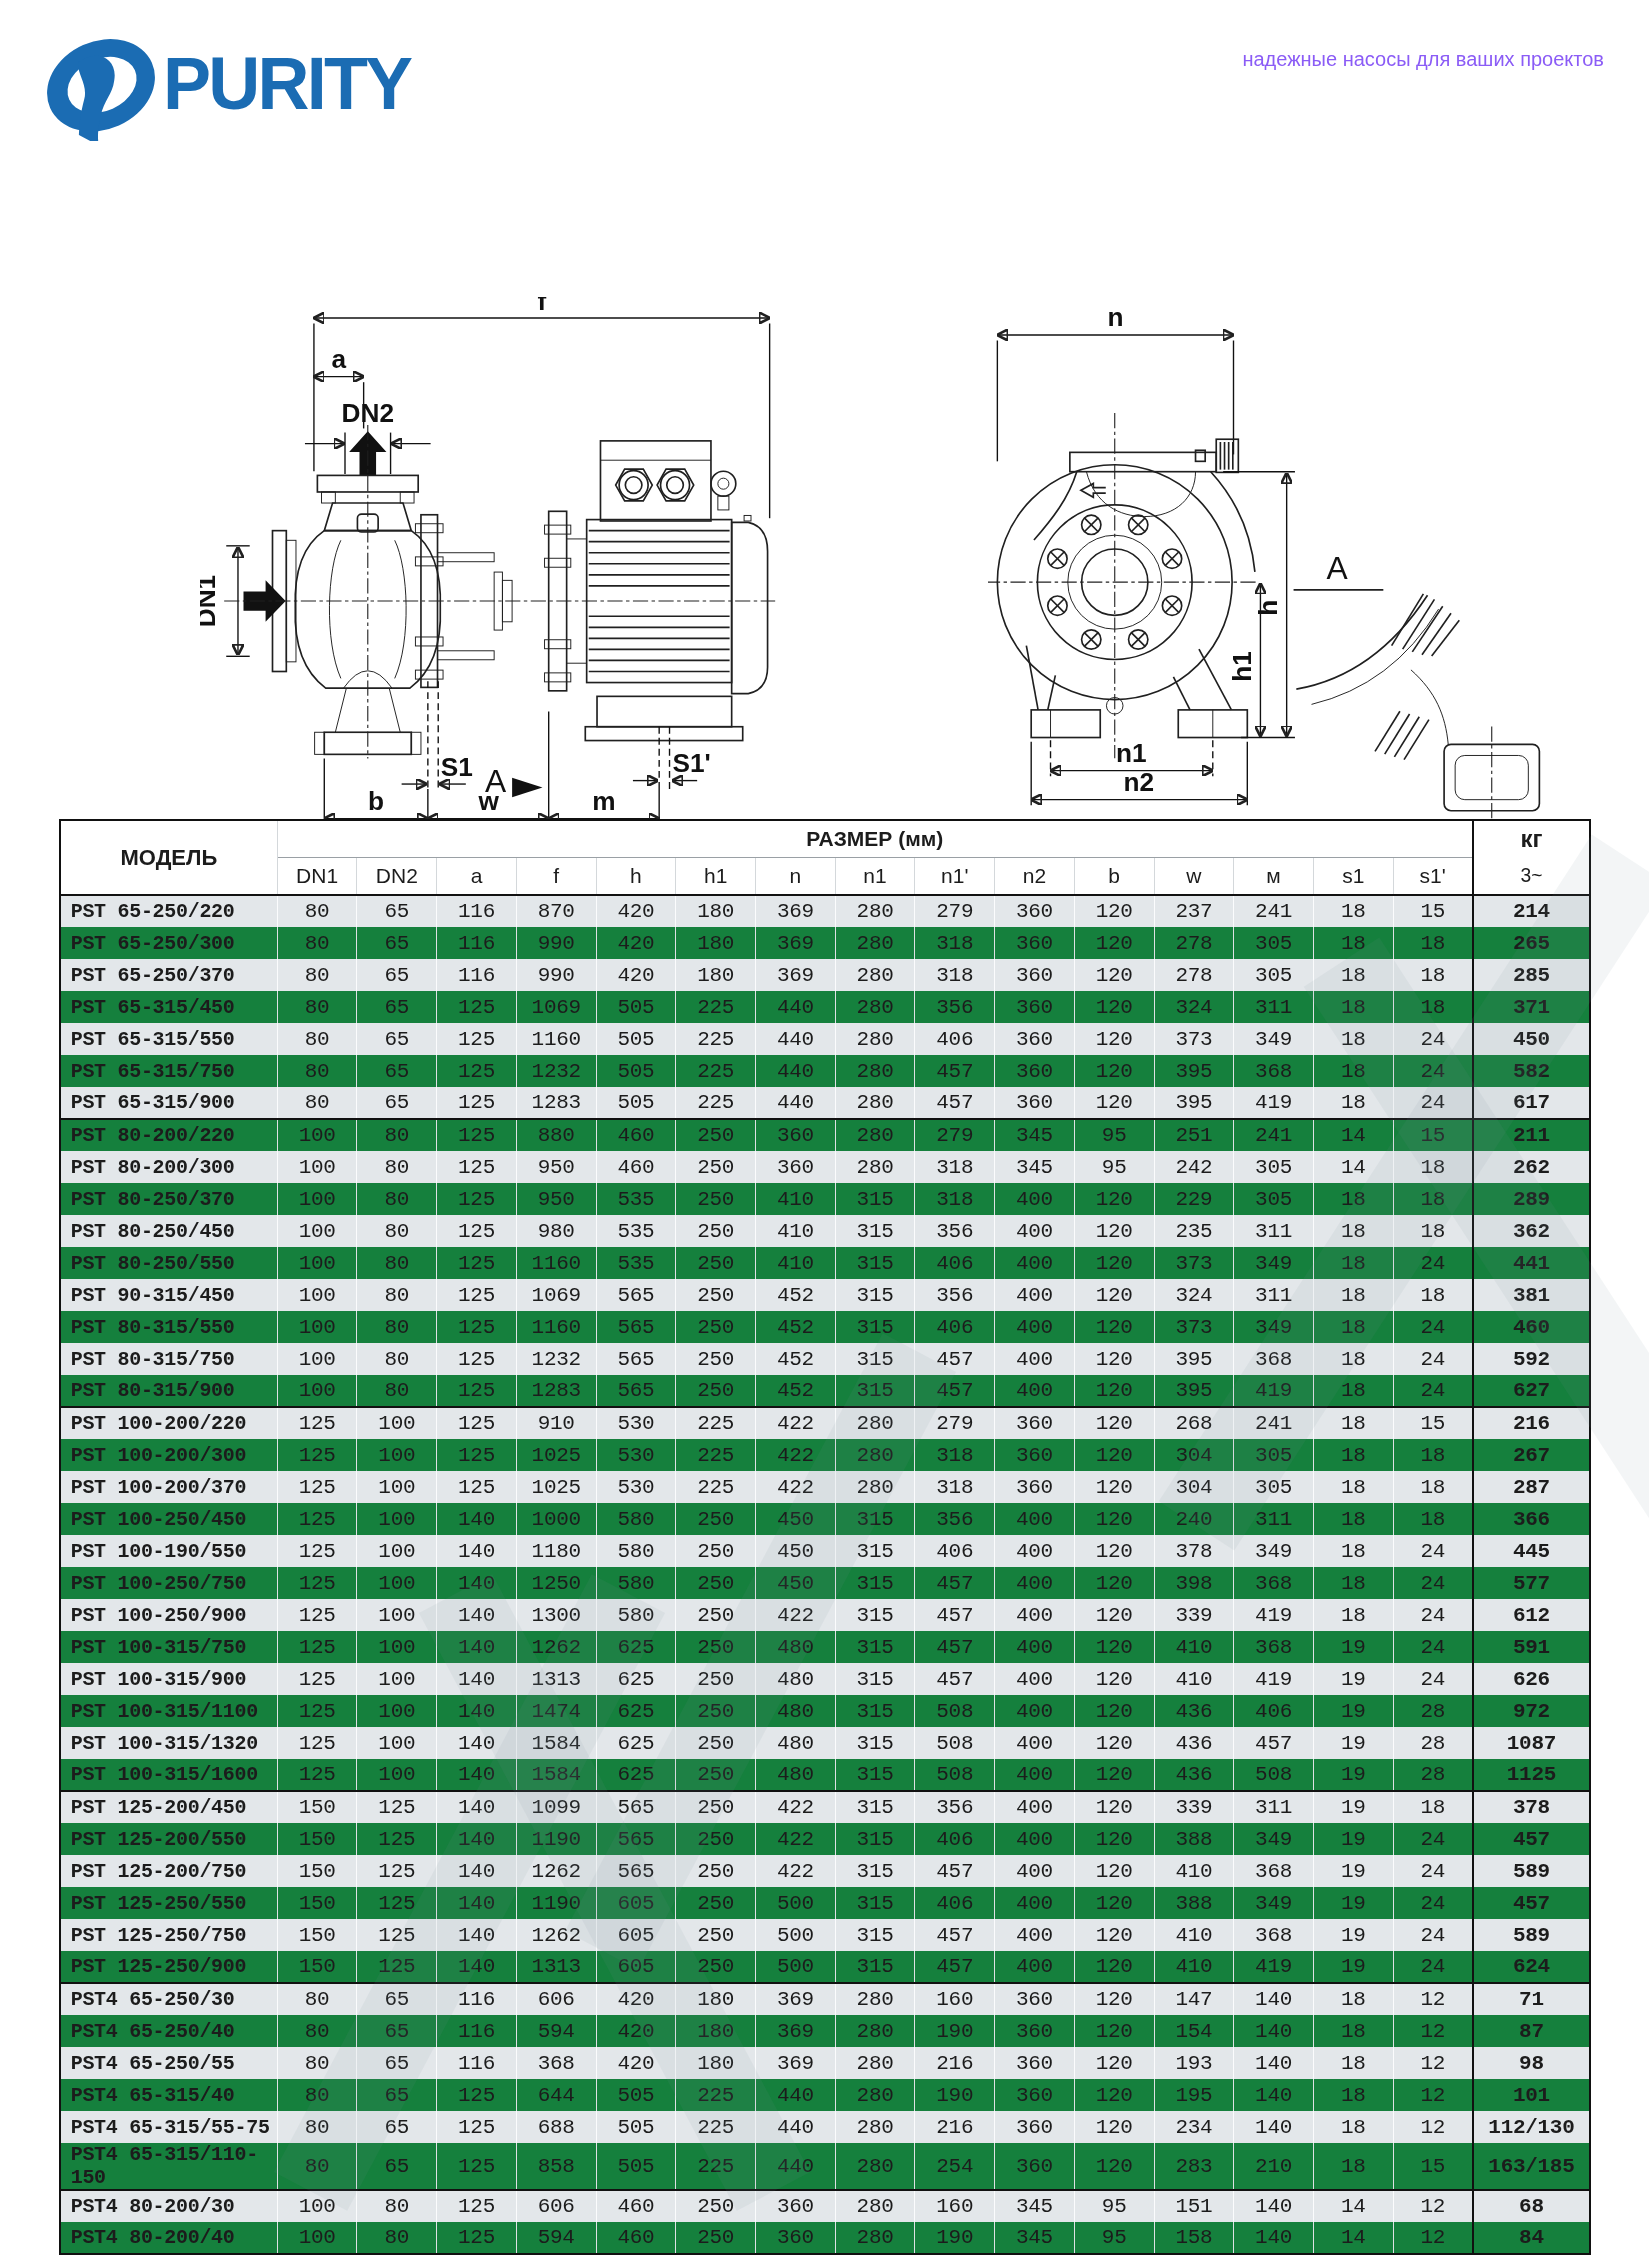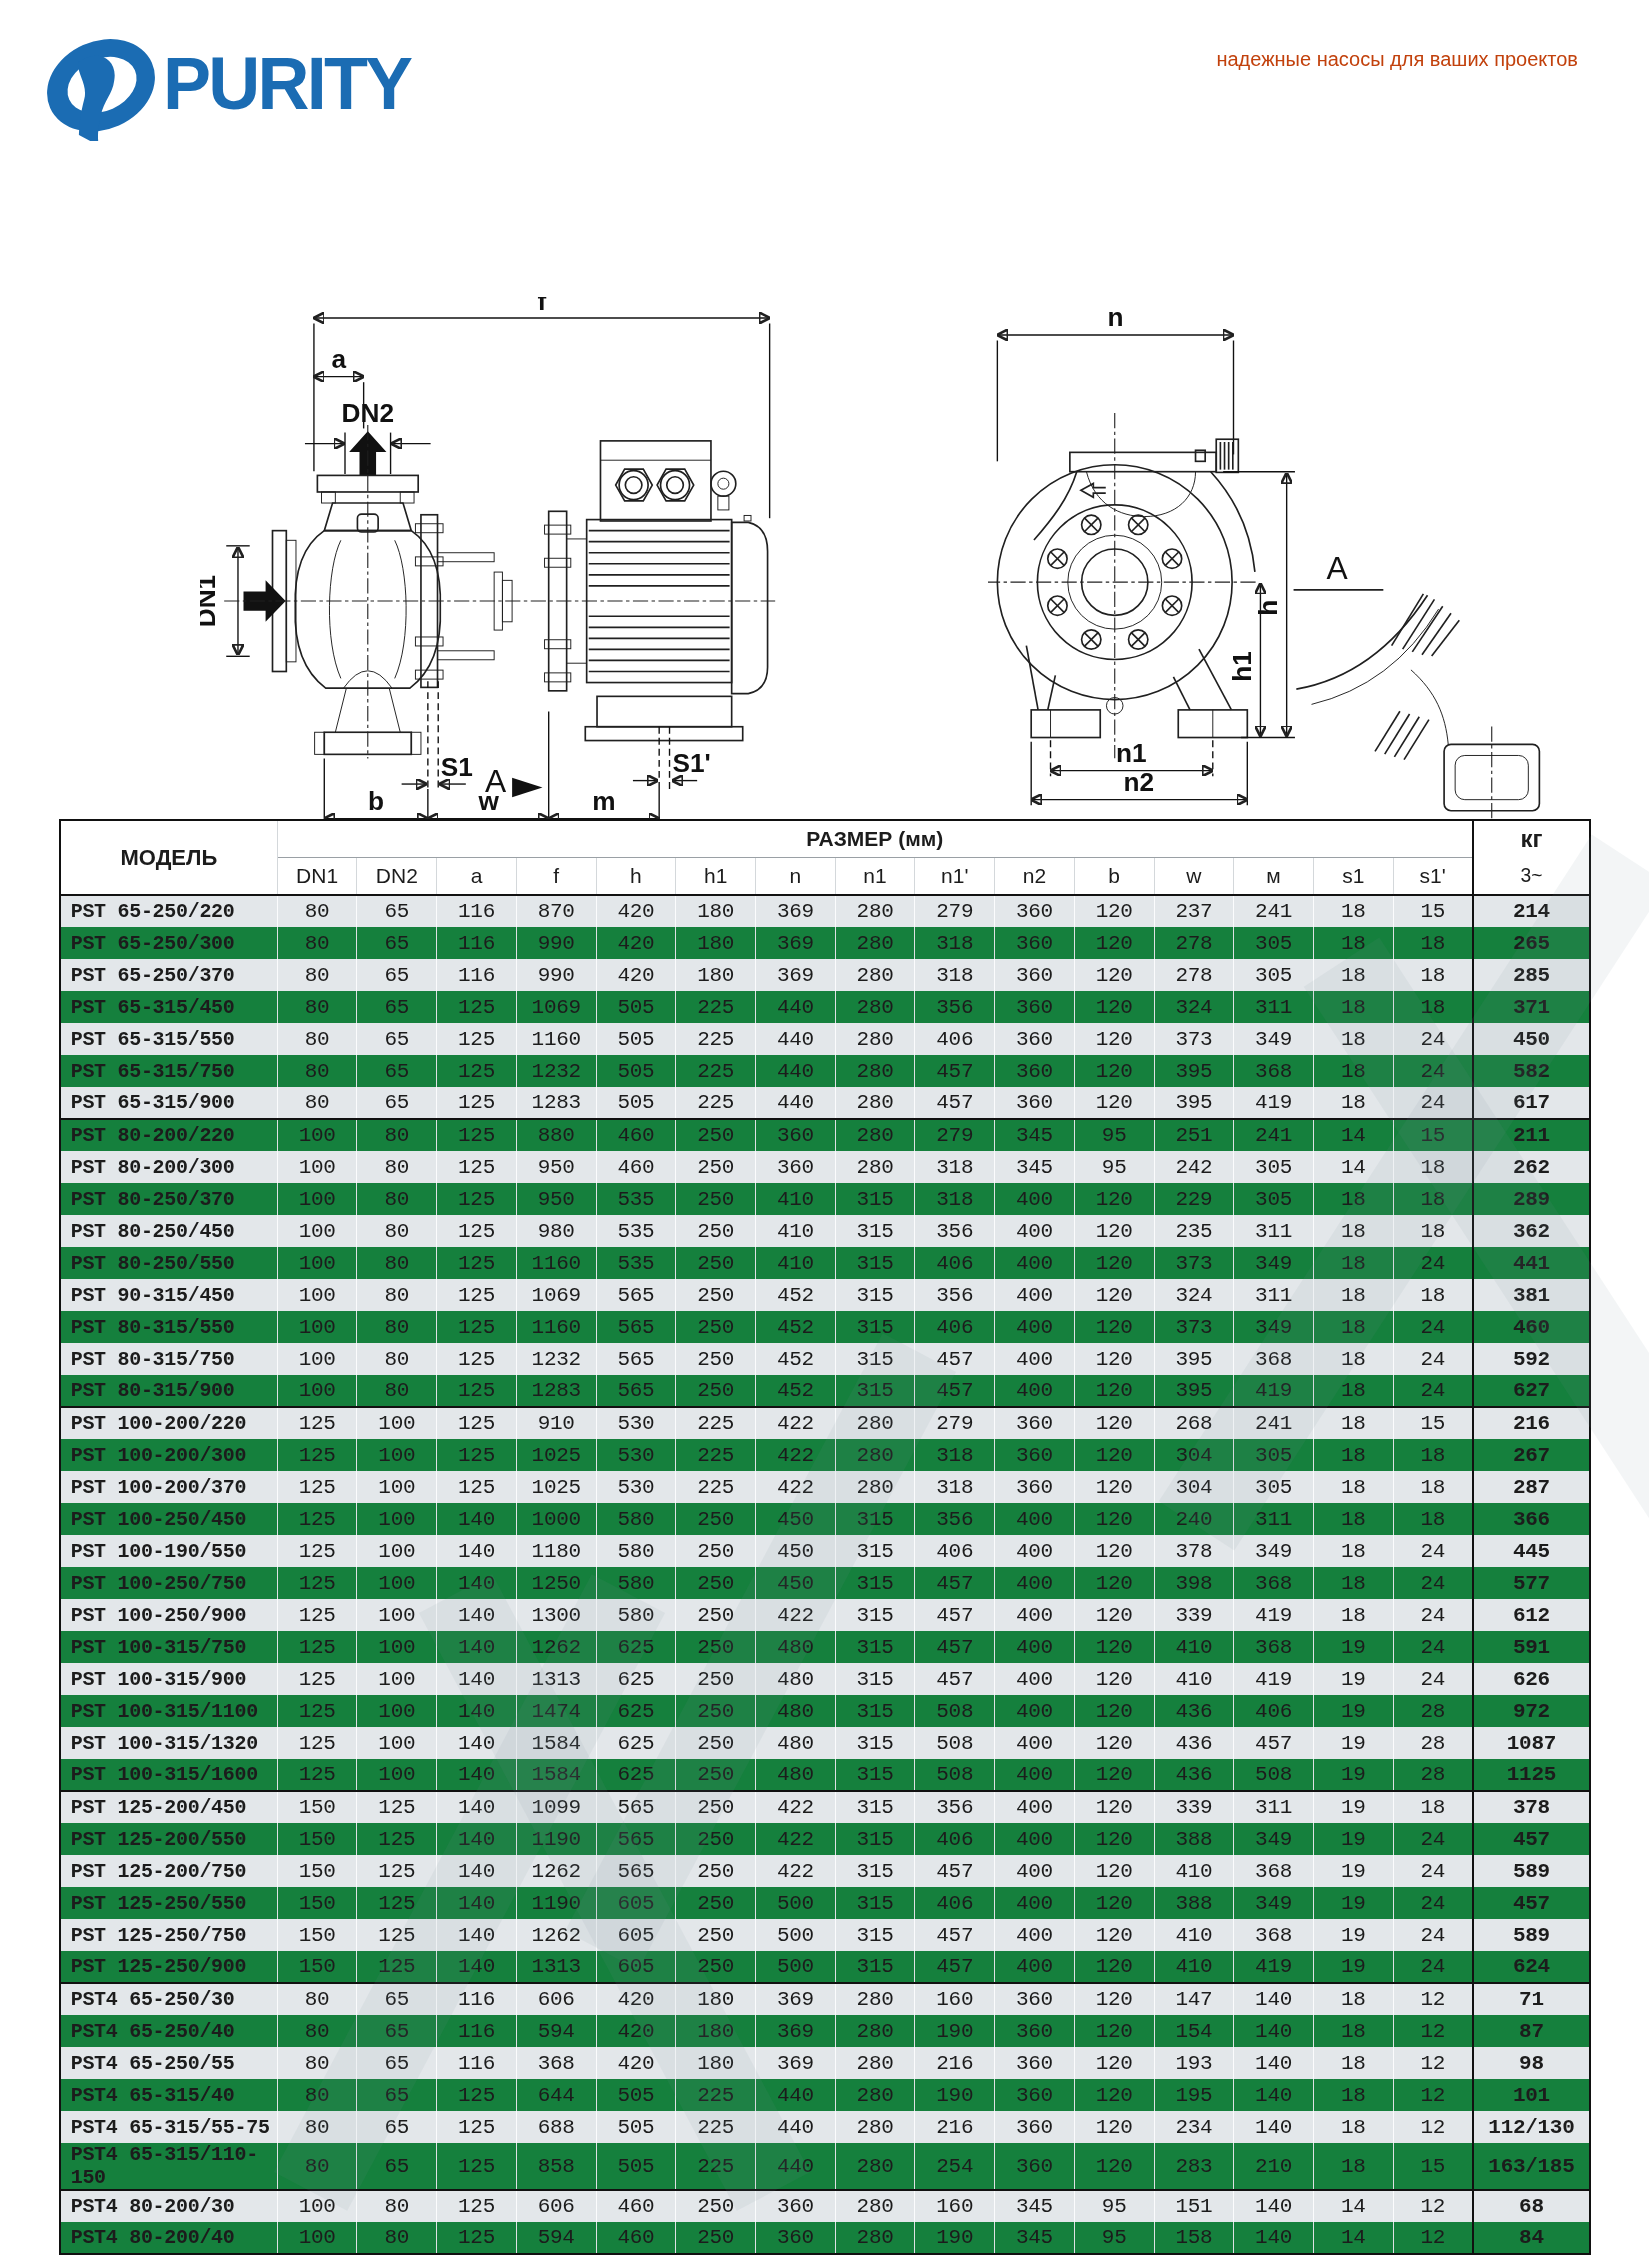--- a/index.html
+++ b/index.html
@@ -4,21 +4,21 @@
 <style>
   html,body{margin:0;padding:0;background:#fff;}
   body{width:1650px;height:2261px;position:relative;overflow:hidden;
        font-family:"Liberation Sans",sans-serif;color:#1c1c1c;}
 
   
   .logo{position:absolute;left:43px;top:25px;display:flex;align-items:center;}
   .logo-mark{width:116px;height:116px;}
   .logo-word{font-size:72px;font-weight:bold;letter-spacing:-2.8px;color:#1b6cb3;
              transform:scaleY(1.04);margin-left:4.1px;}
-  .tagline{position:absolute;right:72px;top:48px;font-size:20px;color:#c2410c;}
+  .tagline{position:absolute;right:46px;top:48px;font-size:20px;color:#8b5cf6;}
 
   
   .wm{position:absolute;background:rgba(125,140,155,0.09);pointer-events:none;z-index:6;}
 
   
   svg.drawing{position:absolute;}
   svg.drawing path,svg.drawing rect,svg.drawing circle,svg.drawing ellipse,
   svg.drawing line,svg.drawing polygon.o,svg.drawing polyline{
       fill:none;stroke:#202020;stroke-width:2.4;}
   svg.drawing .thin{stroke-width:1.4;}

